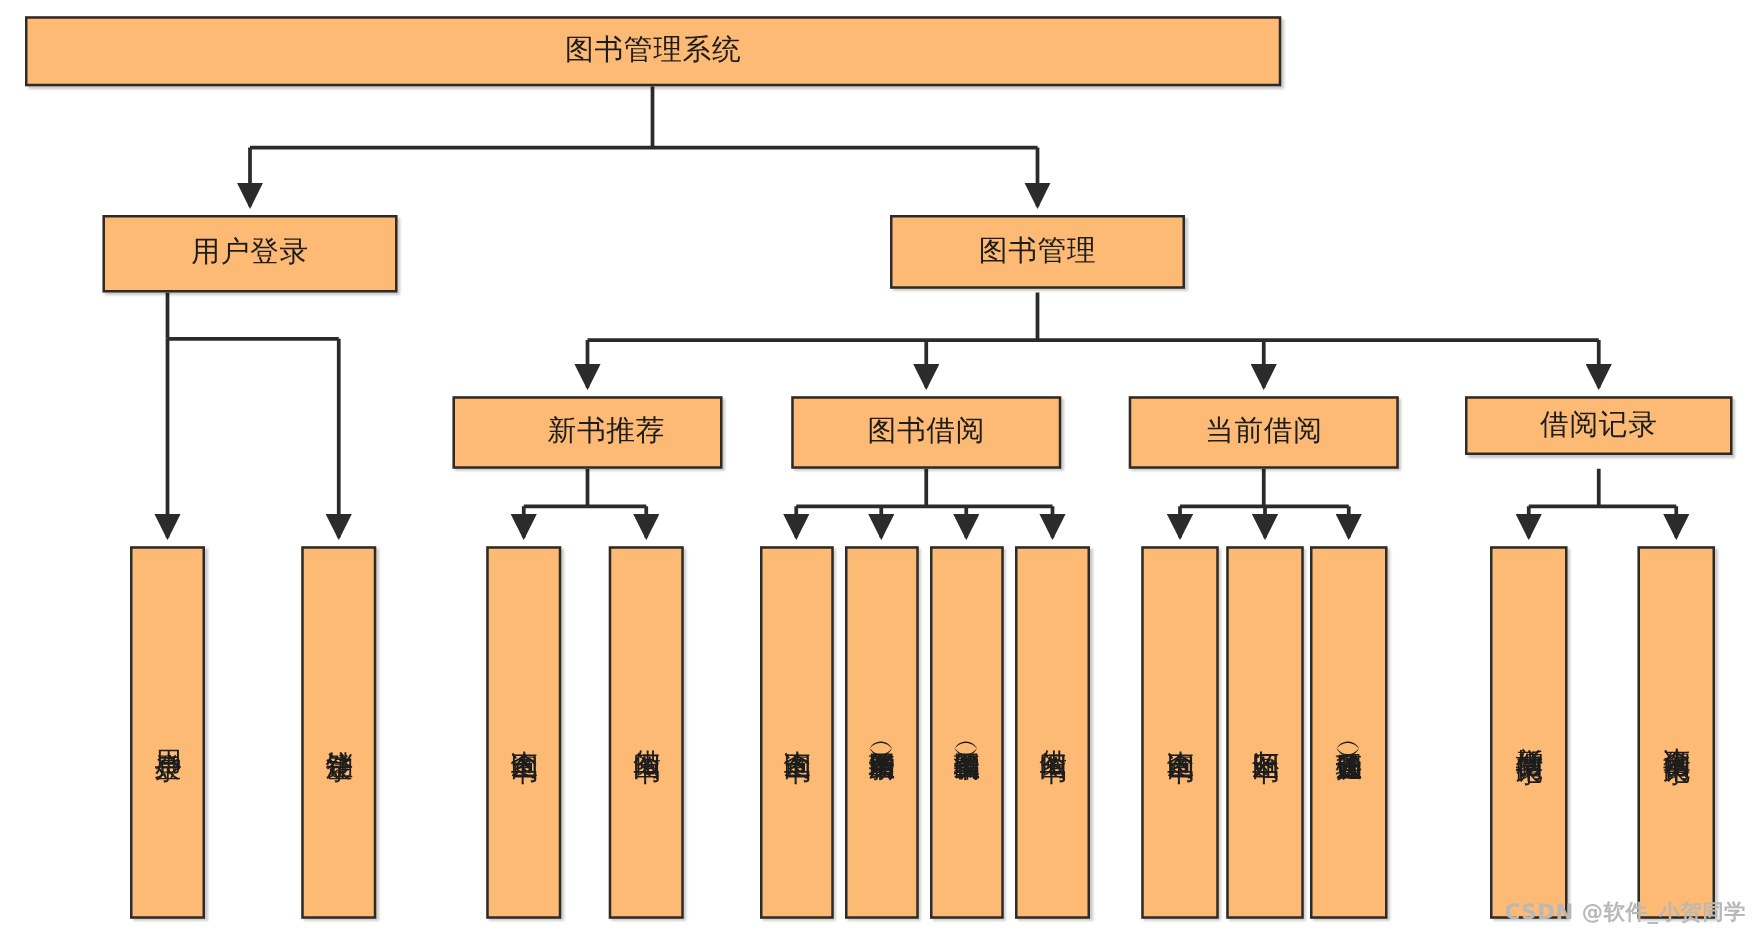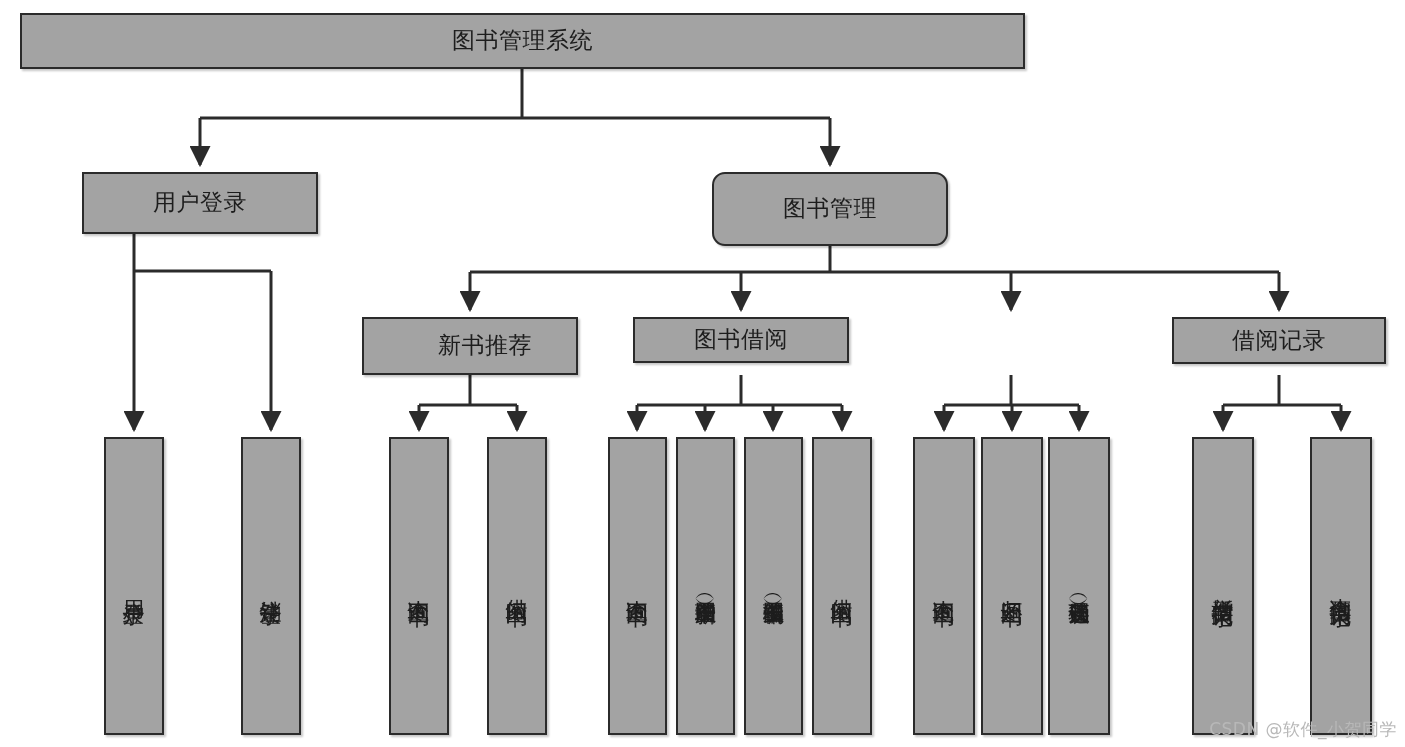--- a/index.html
+++ b/index.html
@@ -22,21 +22,21 @@
     left: 0;
     top: 0;
     width: 1405px;
     height: 747px;
     pointer-events: none;
   }
   .node {
     position: absolute;
     box-sizing: border-box;
     border: 2px solid #2b2b2b;
-    background: #a3a3a3;
+    background: #fdba74;
     display: flex;
     align-items: center;
     justify-content: center;
     box-shadow: 2px 2px 2px rgba(0,0,0,0.22);
   }
   .node-label {
     color: #1d1d1d;
     letter-spacing: 0.5px;
     white-space: nowrap;
   }
@@ -67,20 +67,21 @@
     letter-spacing: 0px;
   }
   #watermark {
     position: absolute;
     right: 8px;
     bottom: 6px;
     font-size: 17px;
     color: #b8b8b8;
     white-space: nowrap;
     letter-spacing: 0.5px;
+    font-weight: bold;
   }
 </style>
 </head>
 <body>
 
 <div id="diagram-root">
 
   <svg id="edges-layer" viewBox="0 0 1405 747" width="1405" height="747" xmlns="http://www.w3.org/2000/svg">
     <defs>
       <marker id="arrow" viewBox="0 0 10 10" refX="9" refY="5" markerWidth="7" markerHeight="7" orient="auto-start-reverse">
@@ -131,29 +132,32 @@
     </g>
   </svg>
 
   <div class="node horiz root" style="left: 20px; top: 13px; width: 1005px; height: 56px;">
     <span class="node-label">图书管理系统</span>
   </div>
 
   <div class="node horiz" style="left: 82px; top: 172px; width: 236px; height: 62px;">
     <span class="node-label">用户登录</span>
   </div>
-  <div class="node horiz" style="left: 712px; top: 172px; width: 236px; height: 74px; border-radius: 13px;">
+  <div class="node horiz" style="left: 712px; top: 172px; width: 236px; height: 59px;">
     <span class="node-label">图书管理</span>
   </div>
 
   <div class="node horiz" style="left: 362px; top: 317px; width: 216px; height: 58px; padding-left: 30px;">
     <span class="node-label">新书推荐</span>
   </div>
-  <div class="node horiz" style="left: 633px; top: 317px; width: 216px; height: 46px;">
+  <div class="node horiz" style="left: 633px; top: 317px; width: 216px; height: 58px;">
     <span class="node-label">图书借阅</span>
+  </div>
+  <div class="node horiz" style="left: 903px; top: 317px; width: 216px; height: 58px;">
+    <span class="node-label">当前借阅</span>
   </div>
   <div class="node horiz" style="left: 1172px; top: 317px; width: 214px; height: 47px;">
     <span class="node-label">借阅记录</span>
   </div>
 
   <div class="node vert" style="left: 104px; top: 437px; width: 60px; height: 298px;">
     <span class="node-label">用户登录</span>
   </div>
   <div class="node vert" style="left: 241px; top: 437px; width: 60px; height: 298px;">
     <span class="node-label">注销登录</span>

